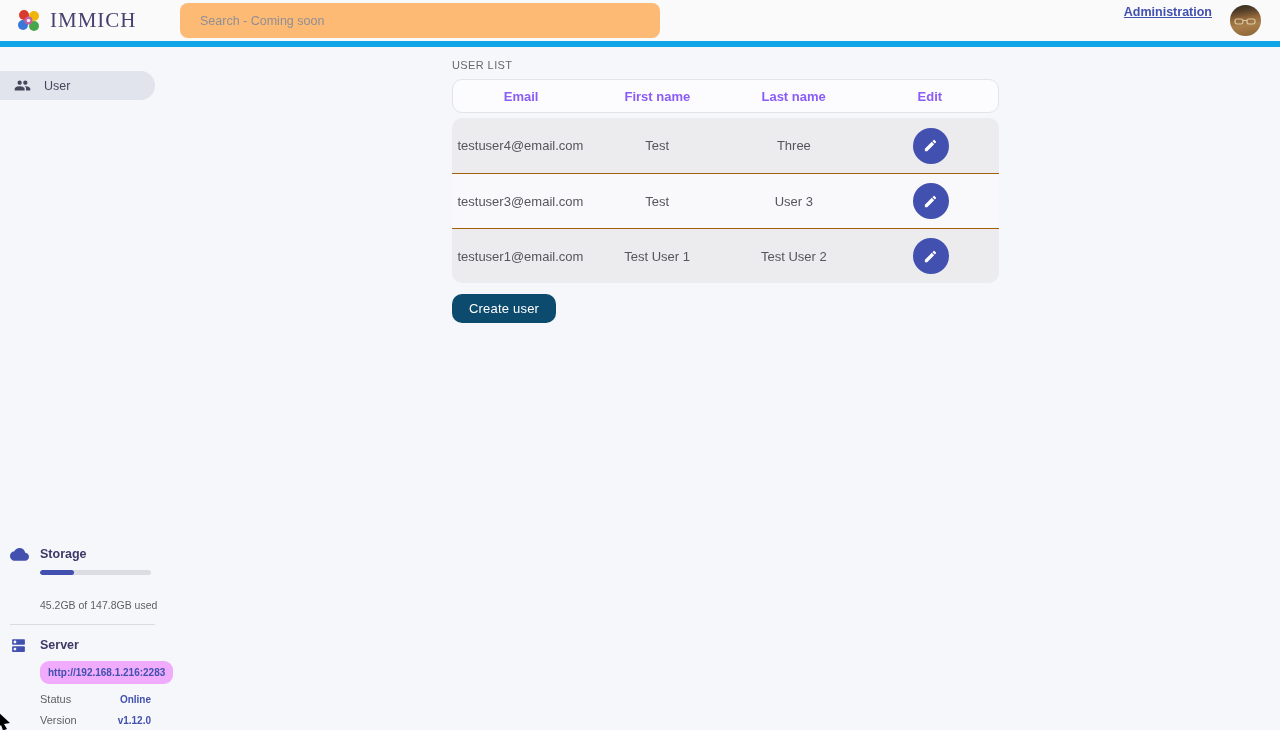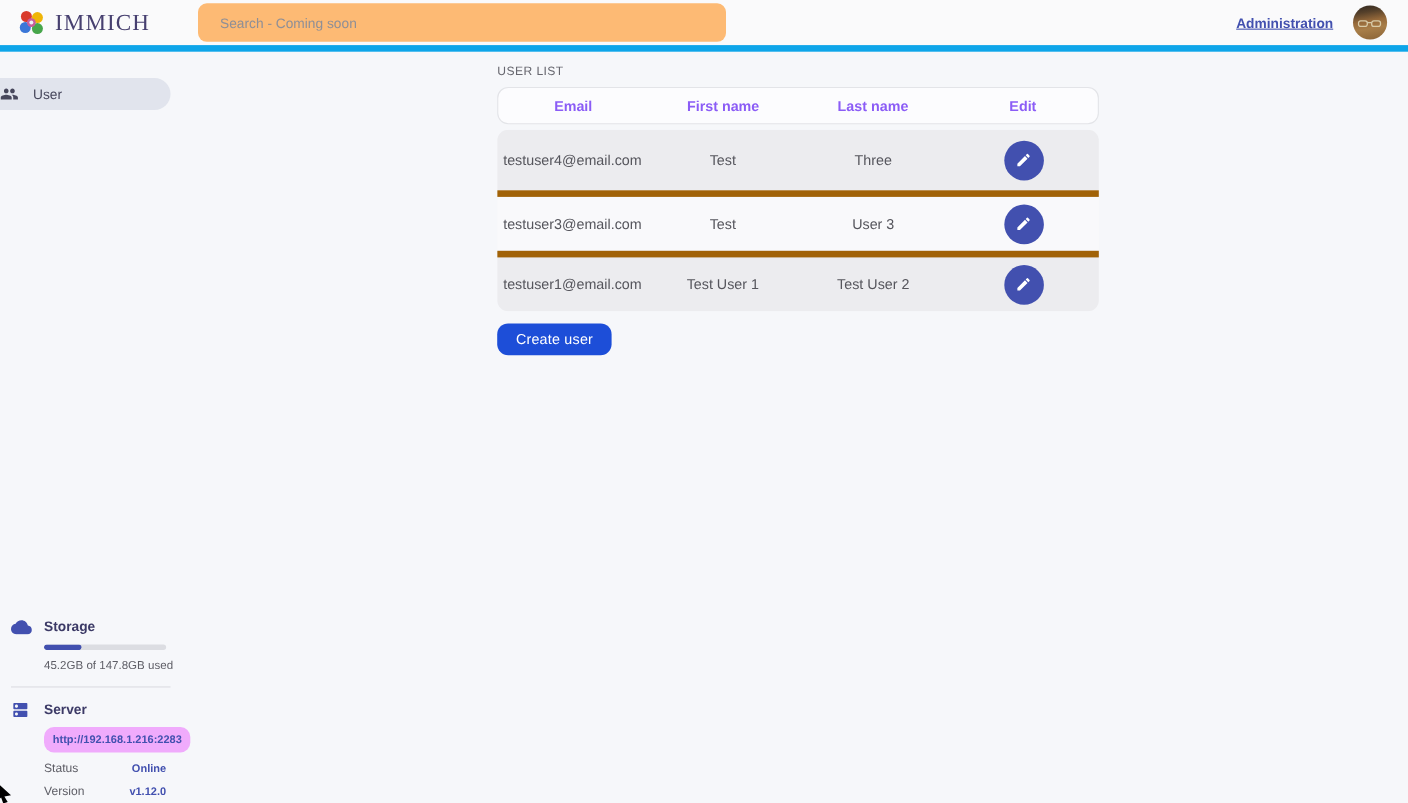--- a/index.html
+++ b/index.html
@@ -30,21 +30,21 @@
   }
   .search-wrap { width:480px; flex:0 0 480px; }
   .search-input {
     width:100%; height:35px;
     background:#fdba74; border:none; border-radius:8px;
     padding:0 20px; font-size:12.5px; color:#55555e; outline:none;
     font-family:inherit;
   }
   .search-input::placeholder { color:#8f8f96; }
   .nav-right {
-    margin-left:auto; display:flex; align-items:center; gap:18px;
+    margin-left:auto; display:flex; align-items:flex-start; gap:18px;
     padding-right:19px;
   }
   .admin-link {
     font-size:12.5px; font-weight:bold; color:#4250af;
     text-decoration:underline; cursor:pointer;
   }
   .avatar {
     width:31px; height:31px; border-radius:50%;
     background:linear-gradient(170deg,#2e2620 0%,#55402a 22%,#96693a 45%,#a87e49 65%,#8a6336 100%);
     position:relative; cursor:pointer; overflow:hidden;
@@ -53,38 +53,38 @@
     position:absolute; left:4px; top:13px; width:23px; height:7px;
   }
 
   
   .sidebar {
     position:absolute; top:47px; left:0; width:171px; bottom:0;
   }
   .side-item {
     margin-top:24px; width:155px; height:29px;
     background:#e1e4ed; border-radius:0 15px 15px 0;
-    display:flex; align-items:center; gap:13px; 
+    display:flex; align-items:center; gap:13px; padding-left:14px;
     cursor:pointer;
   }
   .side-item span { font-size:12.5px; font-weight:500; color:#47475c; }
 
   .side-footer {
     position:absolute; bottom:4px; left:0; width:171px;
     padding:0 16px 0 10px;
   }
   .foot-section { position:relative; padding-left:30px; }
   .foot-icon { position:absolute; left:0; top:-1px; }
   .foot-title { font-size:12.5px; font-weight:bold; color:#3c3a66; }
   .progress-track {
     margin-top:9px; width:111px; height:5px; border-radius:3px;
     background:#dcdde2; overflow:hidden;
   }
   .progress-fill { height:100%; background:#4250af; border-radius:3px; }
-  .usage-text { margin-top:8px; font-size:10.5px; color:#5e5e66; white-space:nowrap; }
+  .usage-text { margin-top:24px; font-size:10.5px; color:#5e5e66; white-space:nowrap; }
   .foot-divider { border:none; border-top:1px solid #dbdce1; margin:13px 0 13px 0; }
   .url-pill {
     margin-top:9px; display:inline-block;
     background:#f0abfc; border-radius:9px;
     padding:6px 8px; font-size:10px; font-weight:bold; color:#4250af;
     white-space:nowrap; cursor:default;
   }
   .kv-row {
     display:flex; justify-content:space-between; align-items:center;
     margin-top:9px; width:111px;
@@ -110,33 +110,33 @@
     display:grid; grid-template-columns:repeat(4,1fr); align-items:center;
   }
   .thead div {
     text-align:center; font-size:13px; font-weight:bold; color:#8b5cf6;
   }
   .tbody { margin-top:5px; border-radius:10px; overflow:hidden; }
   .trow {
     height:55px; display:grid; grid-template-columns:repeat(4,1fr);
     align-items:center;
   }
-  .trow + .trow { border-top:6px solid #a16207; }
+  .trow + .trow { border-top:1px solid #a16207; }
   .trow:nth-child(odd) { background:#ececef; }
   .trow:nth-child(even) { background:#f9f9fb; }
   .tcell { text-align:center; font-size:13px; color:#55555c; }
   .edit-cell { display:flex; justify-content:center; }
   .edit-btn {
     width:36px; height:36px; border-radius:50%; border:none;
     background:#4250af; display:flex; align-items:center; justify-content:center;
     cursor:pointer;
   }
   .create-btn {
     margin-top:11px; height:29px; padding:4px 17px;
-    background:#1d4ed8; color:#fff; border:none; border-radius:10px;
+    background:#0c4a6e; color:#fff; border:none; border-radius:10px;
     font-size:13px; font-weight:500; font-family:inherit; letter-spacing:0.2px;
     cursor:pointer;
   }
 
   .mouse-cursor { position:absolute; left:-3px; top:711px; }
 </style>
 </head>
 <body>
 
 <header class="navbar">

